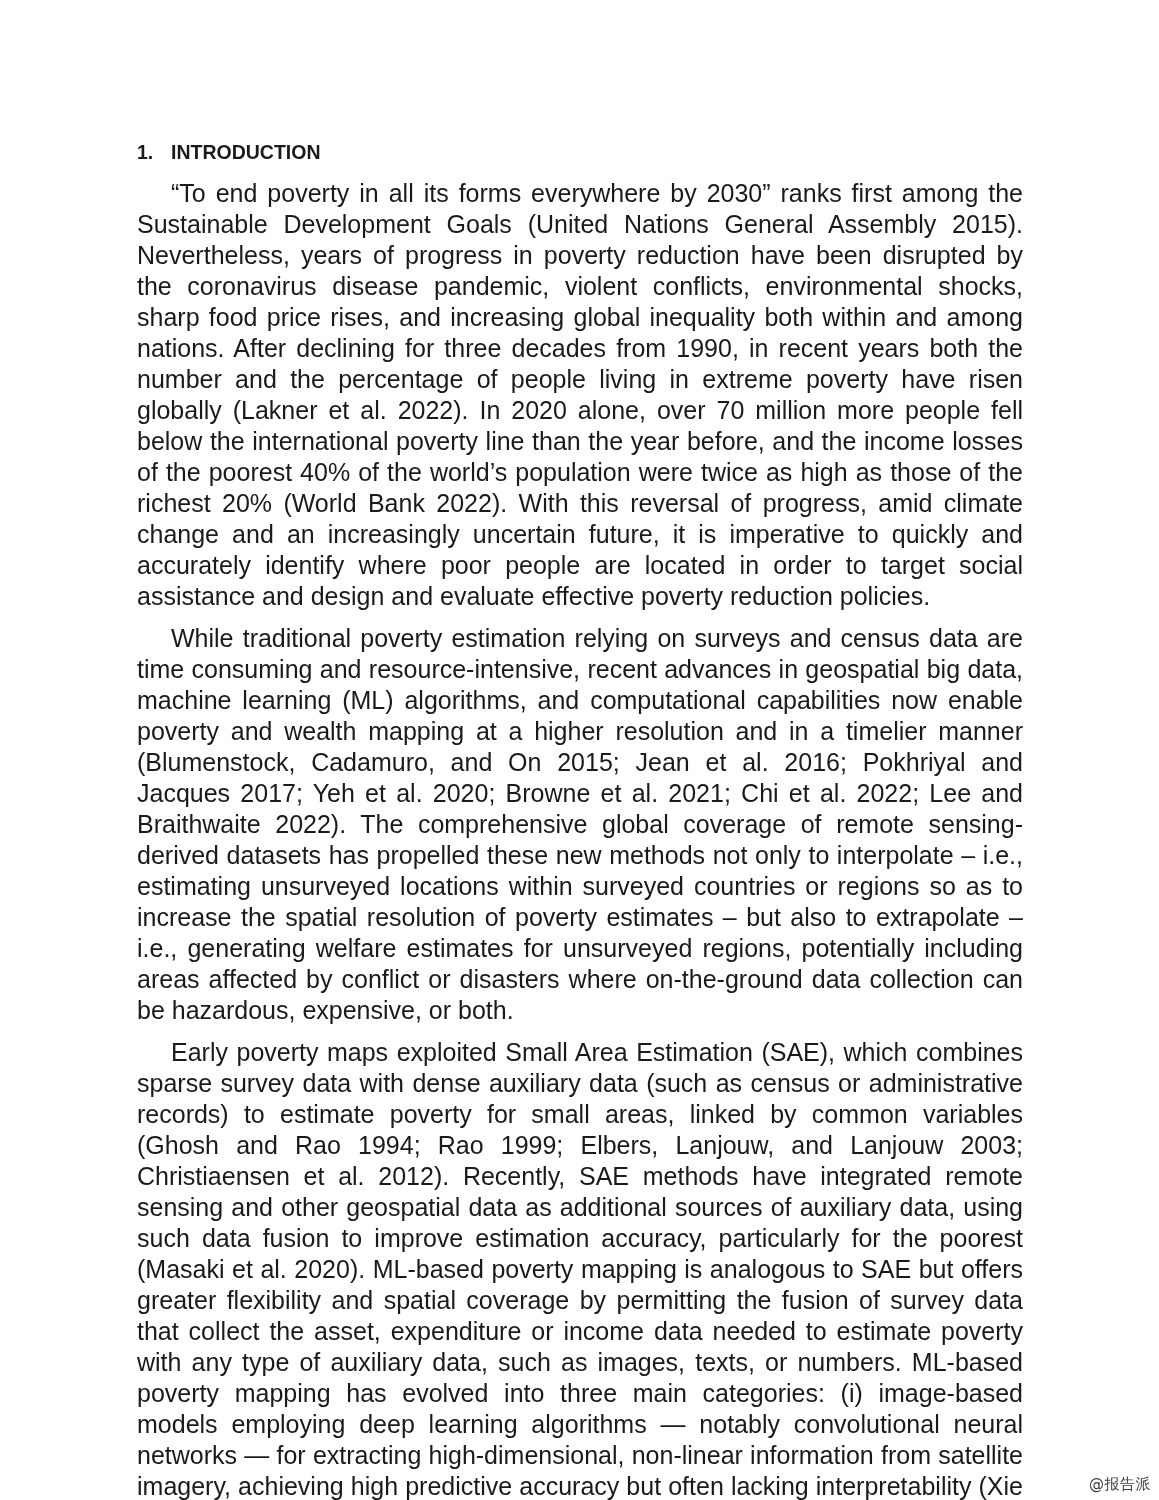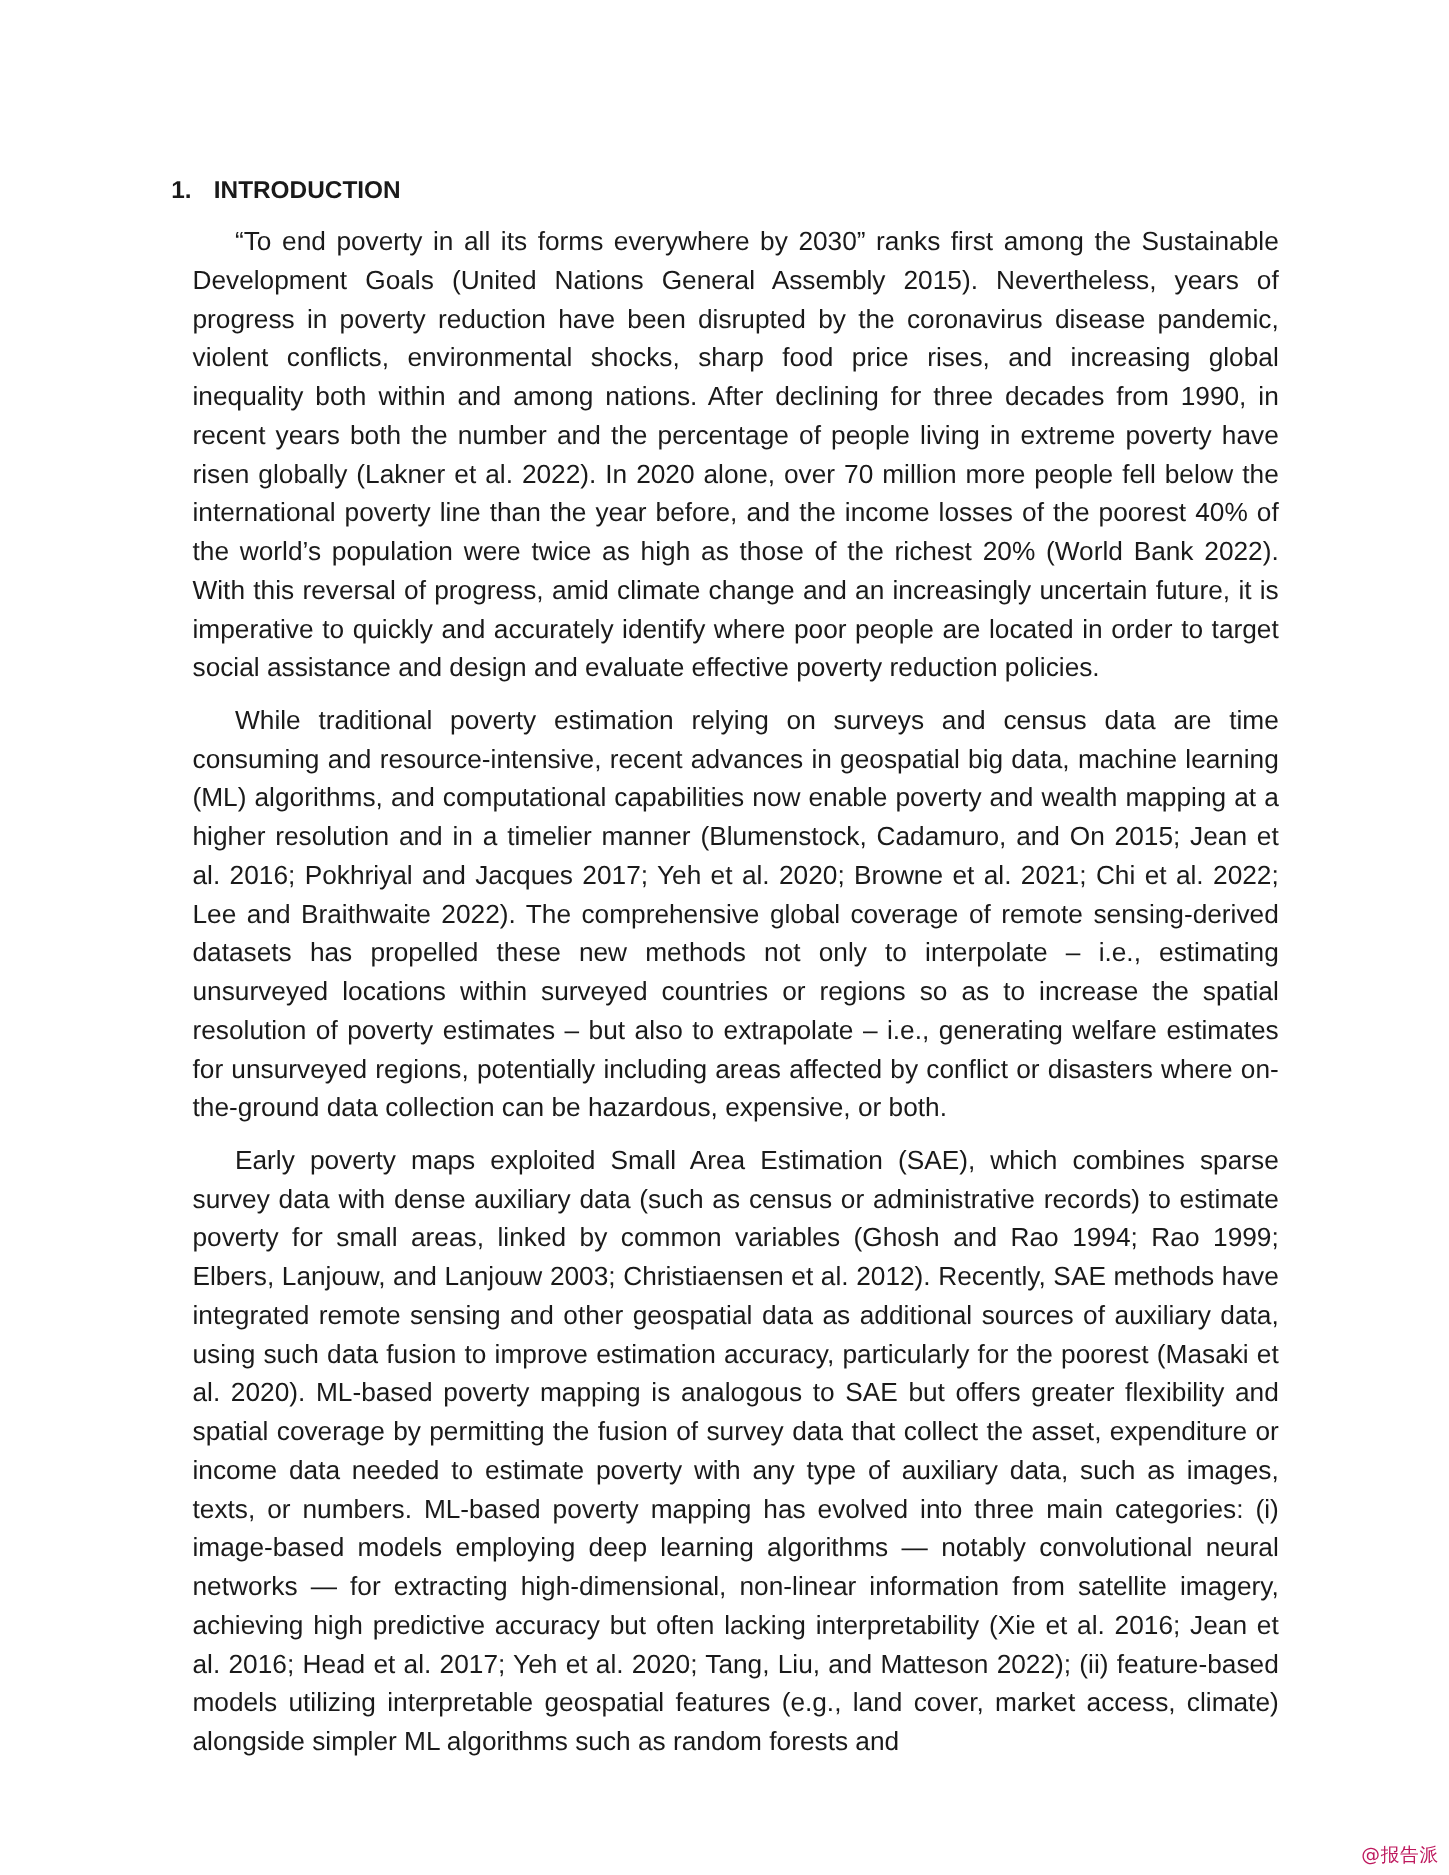--- a/index.html
+++ b/index.html
@@ -27,33 +27,33 @@
       line-height: 26px;
       margin: 0 0 13px 0;
       display: flex;
       gap: 0;
     }
     .section-heading .num {
       display: inline-block;
       width: 34px;
     }
     .para {
-      font-size: 21px;
+      font-size: 25px;
       line-height: 31px;
       text-align: justify;
       text-indent: 34px;
-      margin: 0 0 11px 17px;
+      margin: 0 0 11px 0;
       hyphens: none;
     }
     .watermark {
       position: absolute;
       right: 8px;
       bottom: 6px;
       font-size: 15px;
-      color: #be185d;
+      color: #404040;
       font-family: "DejaVu Sans", sans-serif;
       letter-spacing: 0.5px;
     }
   </style>
 </head>
 <body>
 
 <div class="page">
   <h2 class="section-heading">
     <span class="num">1.</span>

